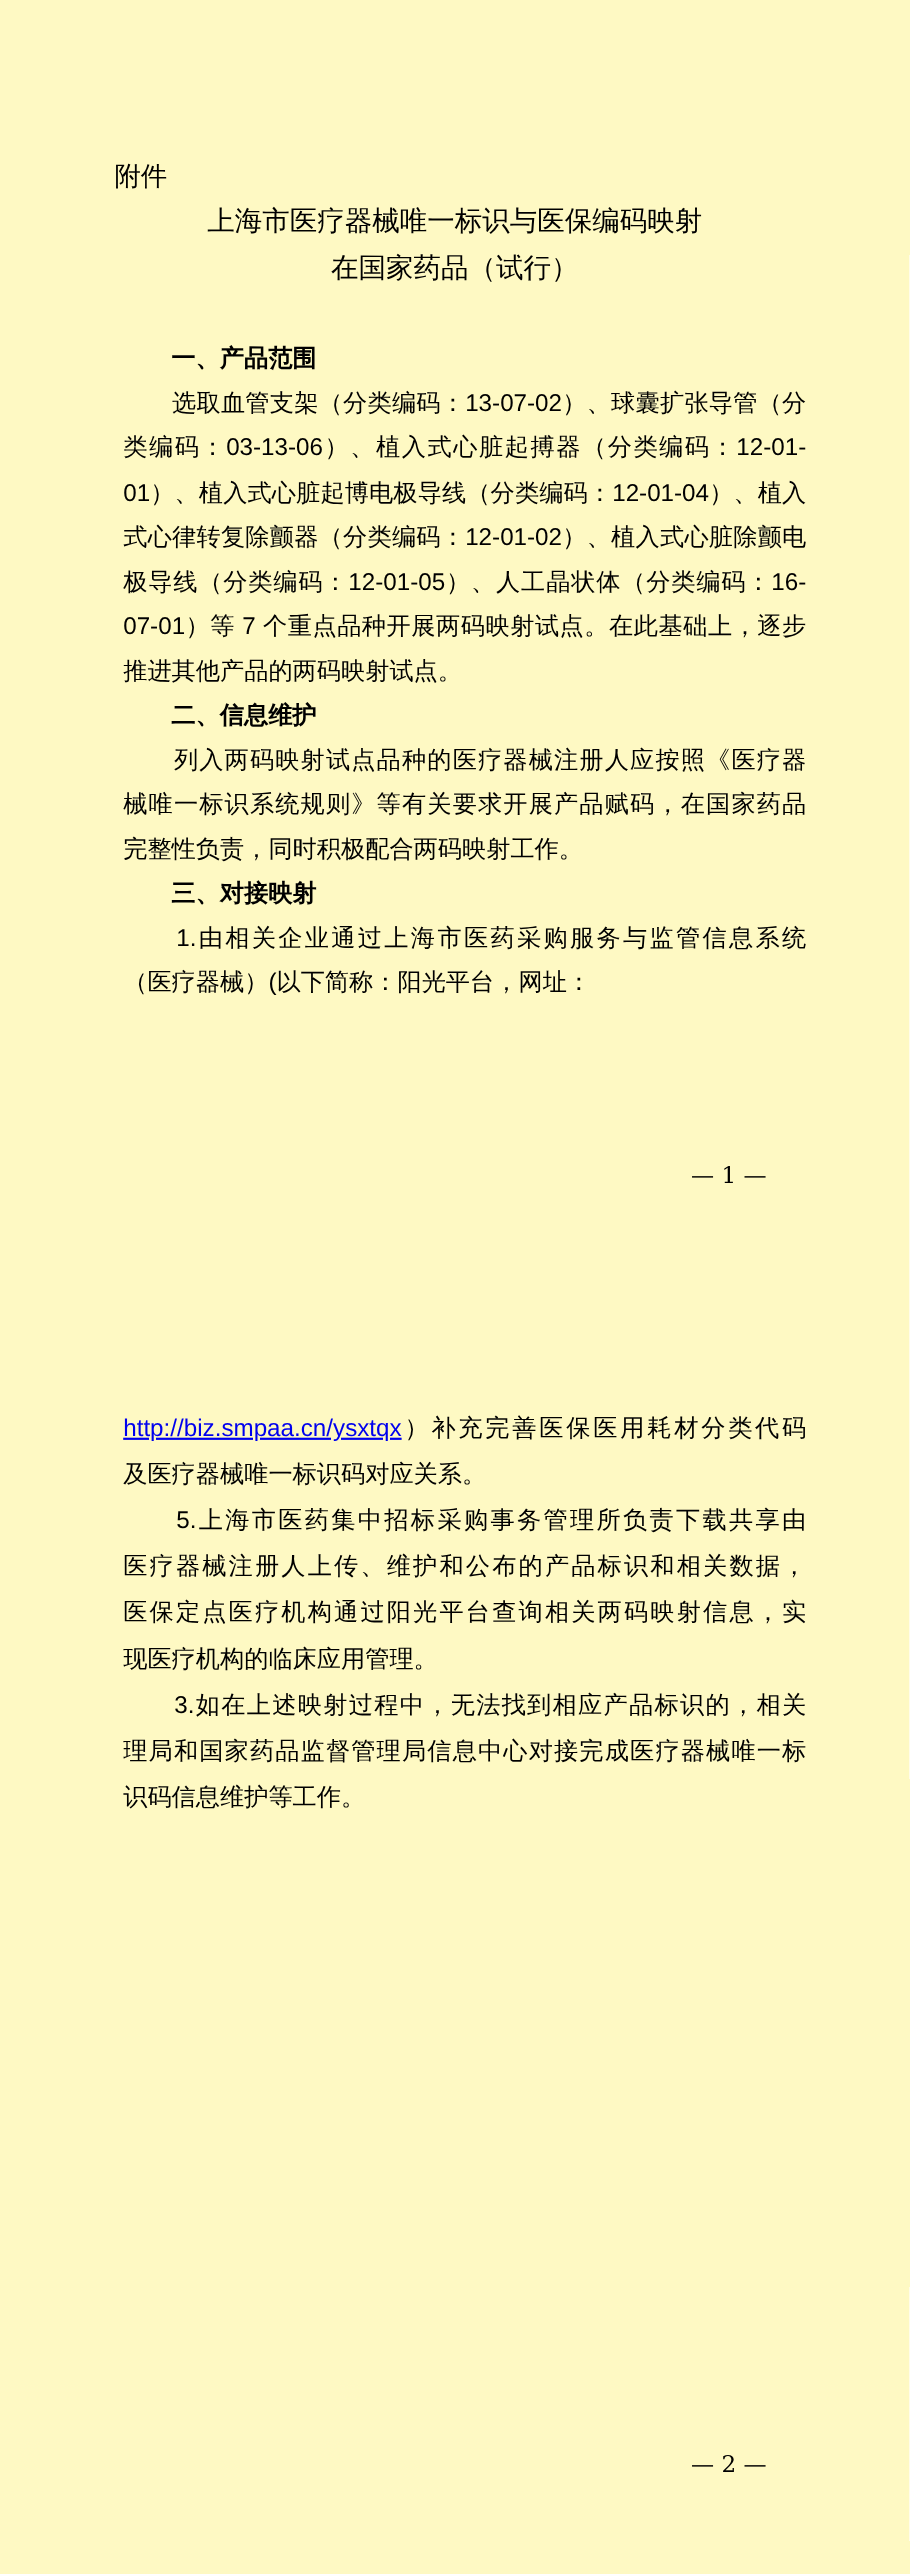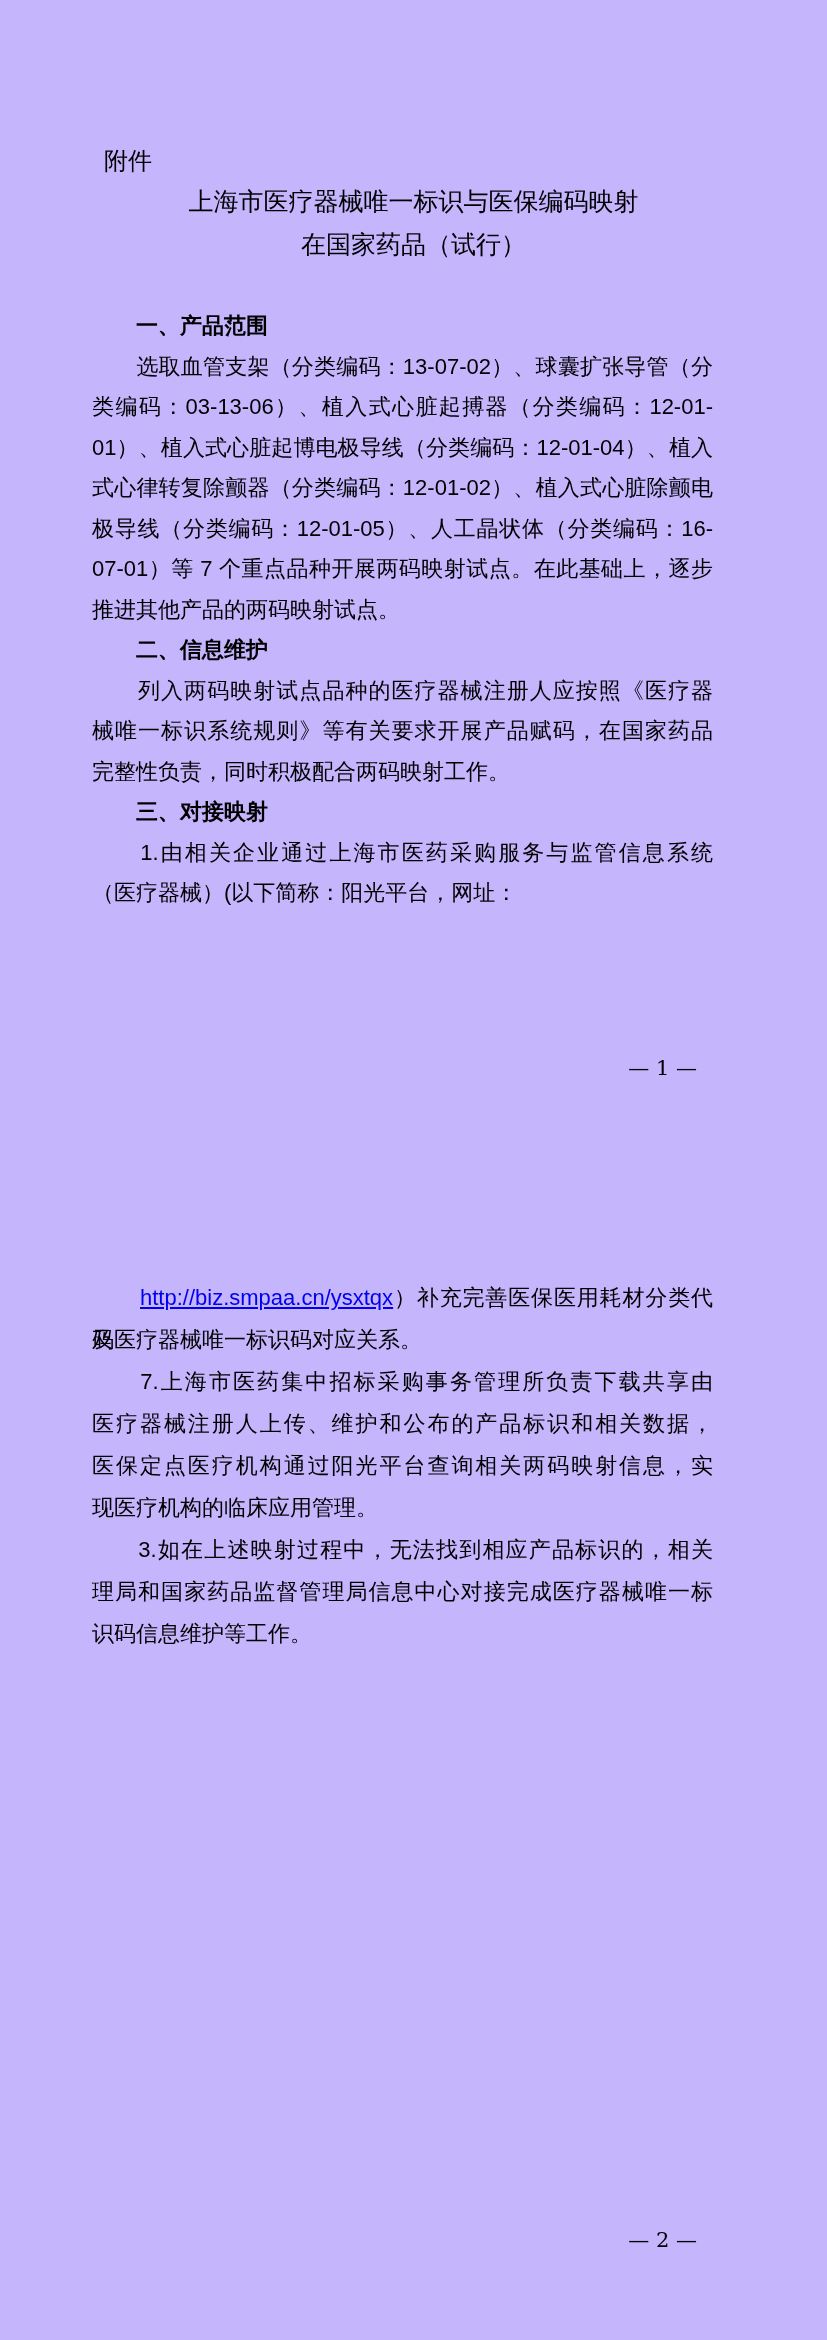--- a/index.html
+++ b/index.html
@@ -2,51 +2,51 @@
 <html><head>
 <meta charset="utf-8">
 <style>
   html, body { margin: 0; padding: 0; background: #ffffff; }
   body {
     width: 827px; height: 2340px;
     font-family: "Liberation Sans", "DejaVu Sans", sans-serif;
     color: #000000;
   }
   .doc { position: relative; width: 827px; height: 2340px; background: #ffffff; overflow: hidden; }
-  .page { position: absolute; left: 0; width: 827px; height: 1170px; background: #c4b5fd; }
+  .page { position: absolute; left: 0; width: 827px; height: 1170px; background: #fef9c3; }
   .page-1 { top: 0; }
   .page-2 { top: 1170px; }
 
   .attachment {
     position: absolute; top: 147px; left: 104px;
     font-size: 24px; line-height: 28px;
   }
   .title-line {
     position: absolute; left: 0; width: 827px;
     text-align: center; font-size: 25px; line-height: 30px; font-weight: 400;
   }
   .title-1 { top: 186px; }
   .title-2 { top: 229px; }
 
-  .bodycol { position: absolute; left: 92px; width: 621px; font-size: 22px; }
+  .bodycol { position: absolute; left: 112px; width: 621px; font-size: 22px; }
   .bodycol-1 { top: 306px; }
   .bodycol-2 { top: 107px; }
 
   .line {
     text-align: justify;
     text-align-last: justify;
     -moz-text-align-last: justify;
     height: 40.5px; line-height: 40.5px;
     white-space: pre-wrap;
   }
   .bodycol-2 .line { height: 42px; line-height: 42px; }
   .line.heading { font-weight: 700; text-align-last: left; -moz-text-align-last: left; }
   .line.last { text-align-last: left; -moz-text-align-last: left; }
 
-  .link { color: #0000ee; text-decoration: underline; cursor: pointer; margin-left: 48px; }
+  .link { color: #0000ee; text-decoration: underline; cursor: pointer; }
 
   .page-number {
     position: absolute; right: 130px;
     font-family: "DejaVu Serif", "Liberation Serif", serif;
     font-size: 21px; line-height: 24px;
   }
   .pn-1 { top: 1056px; }
   .pn-2 { top: 1058px; }
 </style>
 </head>
@@ -75,21 +75,21 @@
         <div class="line body">　　1.由相关企业通过上海市医药采购服务与监管信息系统</div>
         <div class="line last">（医疗器械）(以下简称：阳光平台，网址：</div>
       </div>
     <div class="page-number pn-1">— 1 —</div>
   </section>
 
   <section class="page page-2">
     <div class="bodycol bodycol-2">
         <div class="line body"><span class="link">http://biz.smpaa.cn/ysxtqx</span><span>）补充完善医保医用耗材分类代码</span></div>
         <div class="line last">及医疗器械唯一标识码对应关系。</div>
-        <div class="line body">　　7.上海市医药集中招标采购事务管理所负责下载共享由</div>
+        <div class="line body">　　5.上海市医药集中招标采购事务管理所负责下载共享由</div>
         <div class="line body">医疗器械注册人上传、维护和公布的产品标识和相关数据，</div>
         <div class="line body">医保定点医疗机构通过阳光平台查询相关两码映射信息，实</div>
         <div class="line last">现医疗机构的临床应用管理。</div>
         <div class="line body">　　3.如在上述映射过程中，无法找到相应产品标识的，相关</div>
         <div class="line body">理局和国家药品监督管理局信息中心对接完成医疗器械唯一标</div>
         <div class="line last">识码信息维护等工作。</div>
       </div>
     <div class="page-number pn-2">— 2 —</div>
   </section>
 

